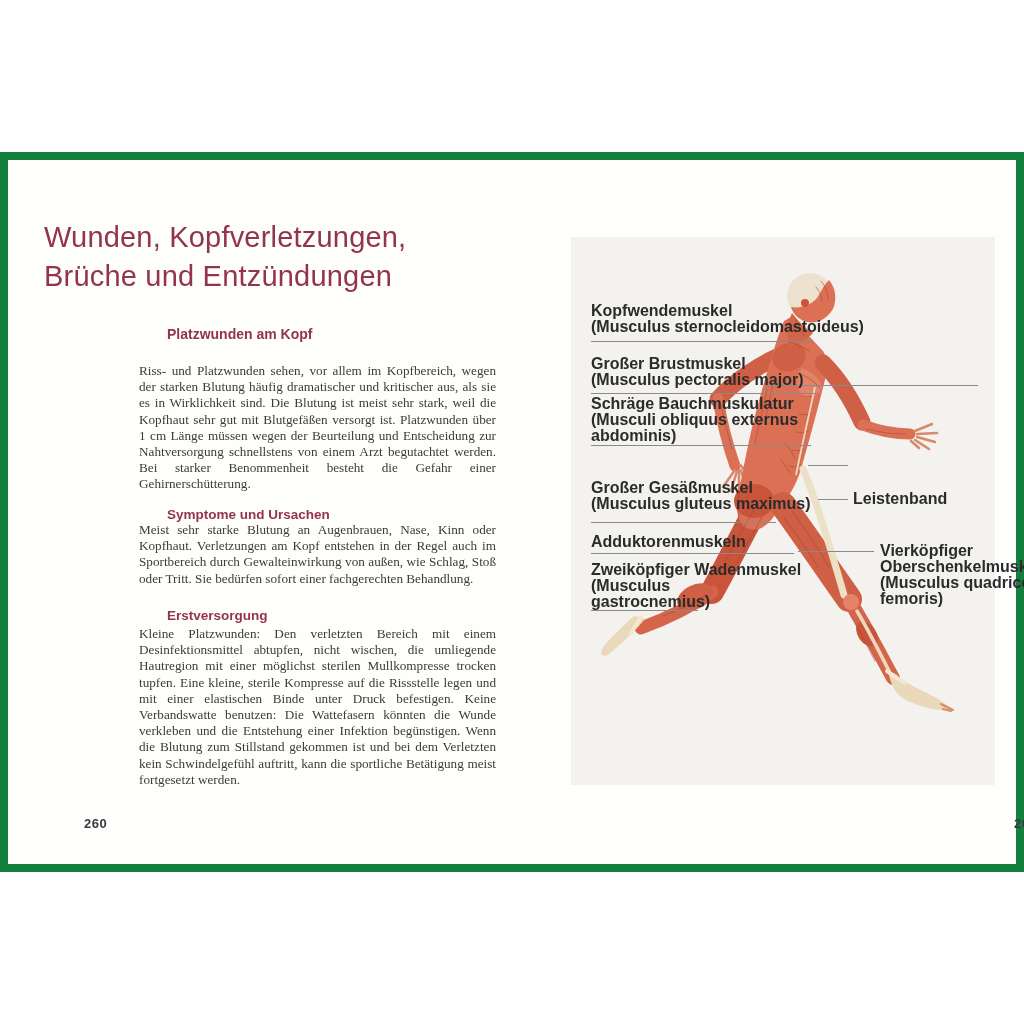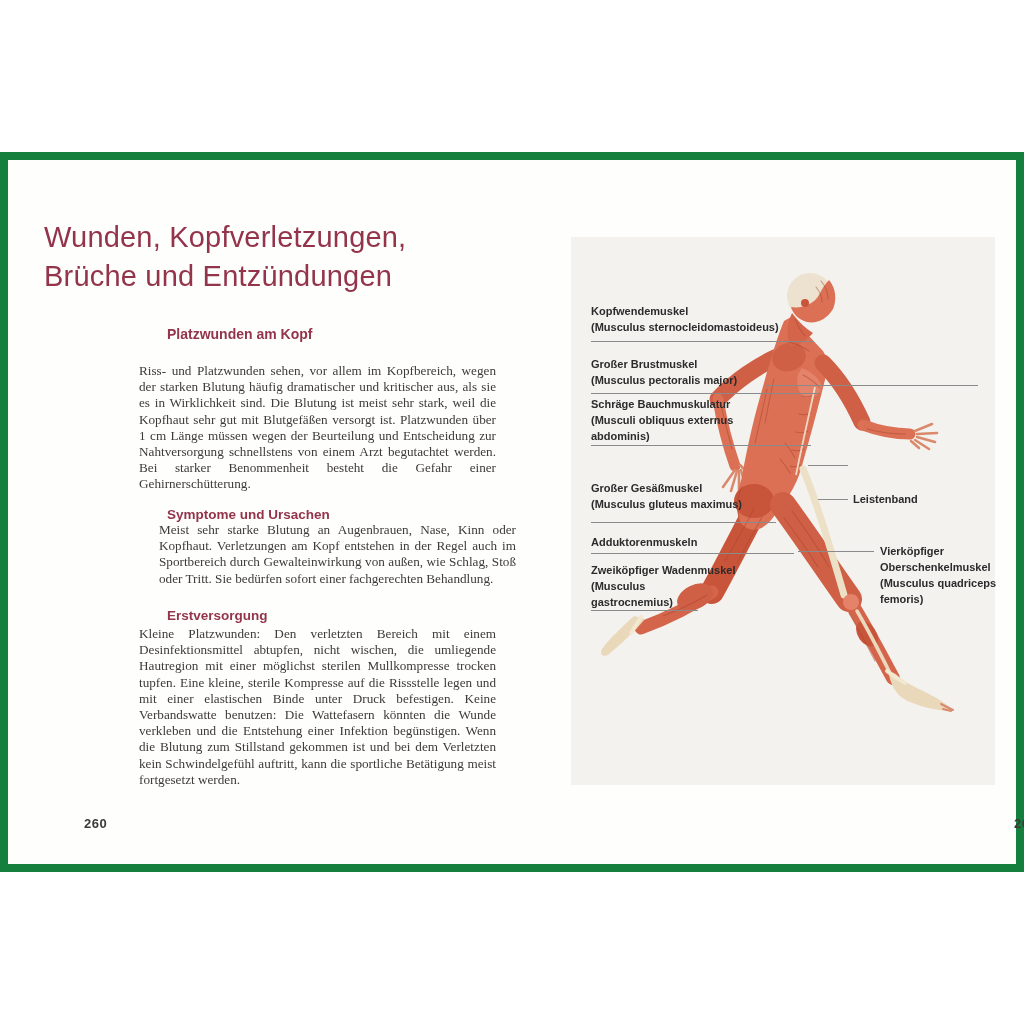--- a/index.html
+++ b/index.html
@@ -10,40 +10,40 @@
   
   .title{position:absolute;left:36px;top:58px;font-size:29px;line-height:39px;
          font-weight:400;color:#93344a;letter-spacing:.2px;}
   .h-maroon{position:absolute;left:131px;font-size:13.5px;font-weight:700;color:#93344a;margin-left:28px;}
   .h-lead{top:166px;font-size:14px;}
   .h-s1{top:347px;}
   .h-s2{top:448px;}
   .para{position:absolute;left:131px;width:357px;font-family:Liberation Serif, serif;
         font-size:13.2px;line-height:16.2px;color:#3d3a37;text-align:justify;}
   .p-lead{top:203px;}
-  .p-s1{top:362px;margin-left:20px;}
+  .p-s1{top:362px;}
   .p-s2{top:466px;}
   .pageno{position:absolute;top:656px;font-size:13px;font-weight:600;color:#3a3a3a;letter-spacing:.5px;margin-left:40px;}
   .pn-left{left:36px;}
   .pn-right{left:966px;}
   
   .panel{position:absolute;left:563px;top:77px;width:424px;height:548px;background:#f4f2ef;}
   .panel svg{position:absolute;left:0;top:0;}
   .leader{position:absolute;height:1px;background:#8a8a8a;}
   .ln1{top:104px;left:20px;width:222px;}
   .ln2{top:156px;left:20px;width:229px;}
   .ln3{top:208px;left:20px;width:220px;}
   .ln4{top:285px;left:20px;width:185px;}
   .ln5{top:316px;left:20px;width:203px;}
   .ln6{top:373px;left:20px;width:107px;}
   .rn1{top:148px;left:194px;width:213px;}
   .rn2{top:228px;left:237px;width:40px;}
   .rn3{top:262px;left:247px;width:30px;}
   .rn4{top:314px;left:227px;width:76px;}
-  .lbl{position:absolute;font-size:11px;line-height:16px;font-weight:600;color:#2b2b2b;}
+  .lbl{position:absolute;font-size:16px;line-height:16px;font-weight:600;color:#2b2b2b;}
   .lbl div{white-space:nowrap;}
   .ll1{top:66px;left:20px;}
   .ll2{top:119px;left:20px;}
   .ll3{top:159px;left:20px;}
   .ll4{top:243px;left:20px;}
   .ll5{top:297px;left:20px;}
   .ll6{top:325px;left:20px;}
   .rl1{top:114px;left:282px;}
   .rl2{top:220px;left:282px;}
   .rl3{top:254px;left:282px;}

